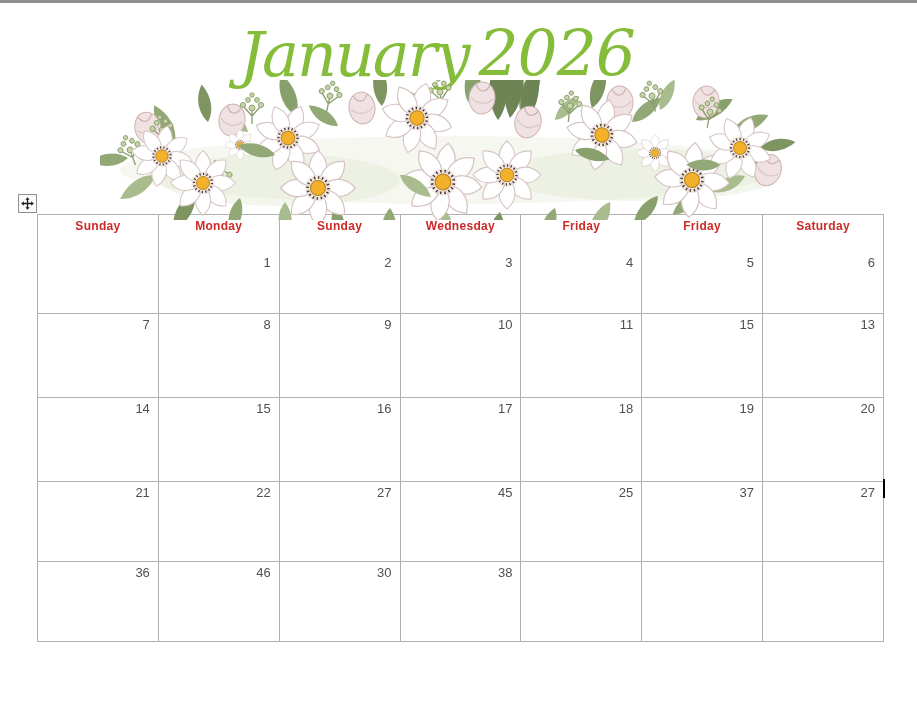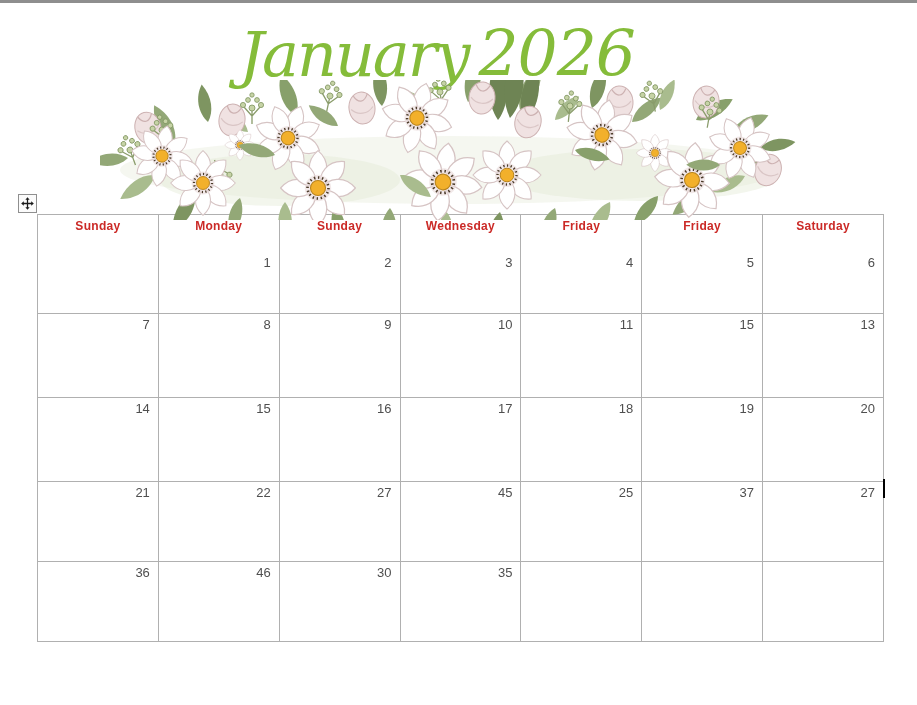--- a/index.html
+++ b/index.html
@@ -208,21 +208,21 @@
       <td><span class="num">27</span></td>
       <td><span class="num">45</span></td>
       <td><span class="num">25</span></td>
       <td><span class="num">37</span></td>
       <td><span class="num">27</span></td>
     </tr>
     <tr class="r4">
       <td><span class="num">36</span></td>
       <td><span class="num">46</span></td>
       <td><span class="num">30</span></td>
-      <td><span class="num">35</span></td>
+      <td><span class="num">38</span></td>
       <td><span class="num"></span></td>
       <td><span class="num"></span></td>
       <td><span class="num"></span></td>
     </tr>
   </tbody>
     </table>
 
   <div class="caret"></div>
 </div>
 

